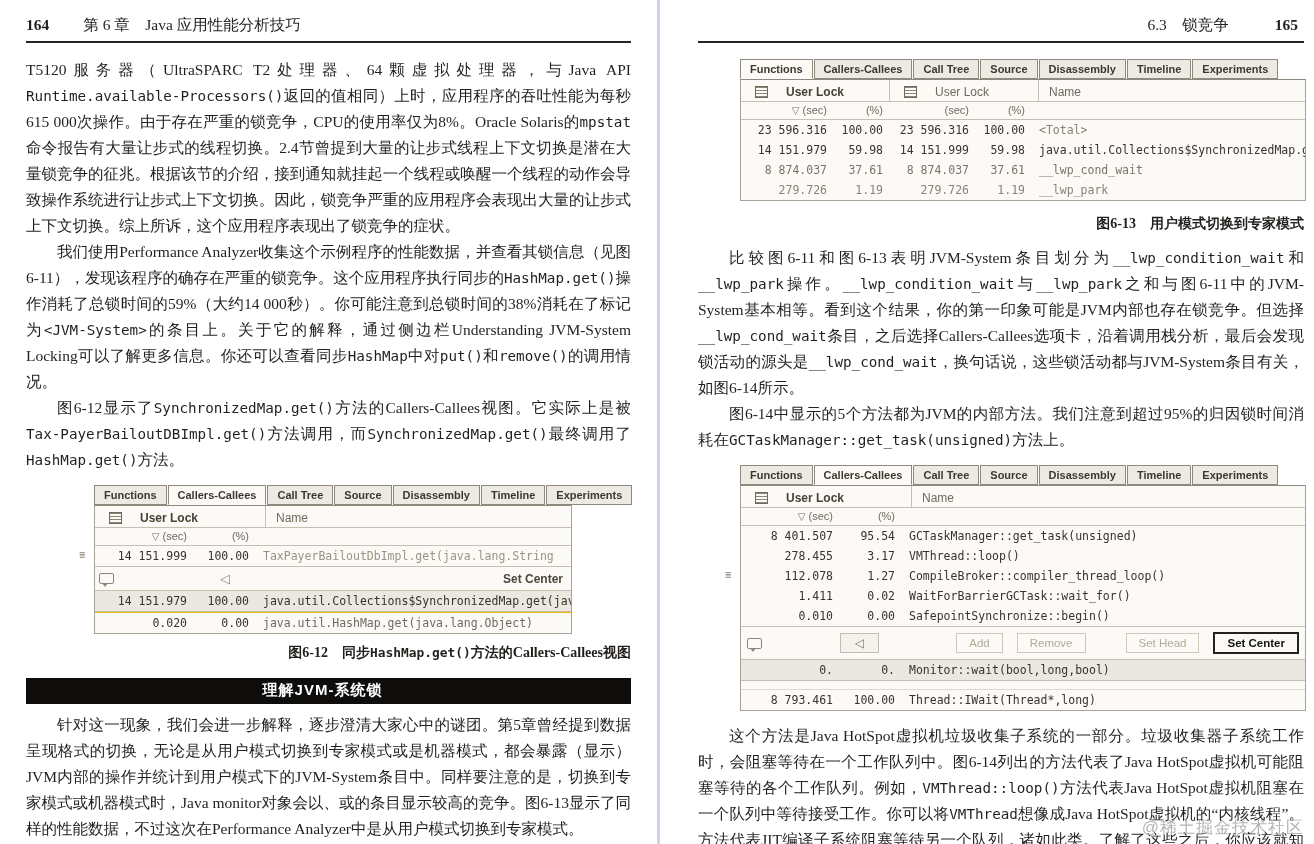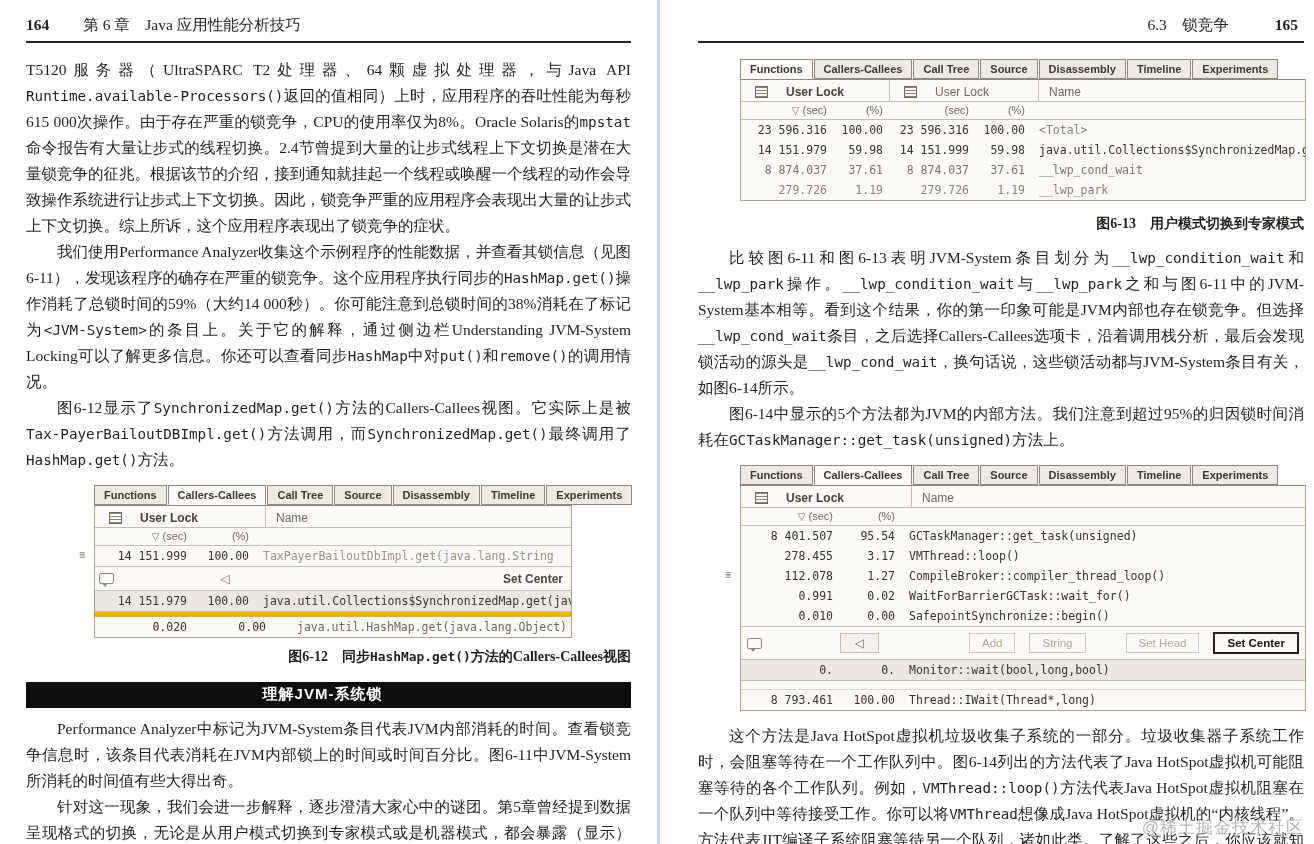--- a/index.html
+++ b/index.html
@@ -124,31 +124,30 @@
           <div class="toolbar">
             <span class="callout-icon"></span>
             <span style="margin-left:96px;color:#8d8779;font-size:13px;">◁</span>
             <span class="setcenter-plain">Set Center</span>
           </div>
           <div class="row center-row">
             <span class="c-sec">14 151.979</span>
             <span class="c-pct">100.00</span>
             <span class="c-name">java.util.Collections$SynchronizedMap.get(java.lang.Object)</span>
           </div>
-          <div class="row dark" style="border-top:5px solid #eab308;gap:17px;">
+          <div class="row dark" style="border-top:1px solid #eab308;">
             <span class="c-sec">0.020</span>
             <span class="c-pct">0.00</span>
             <span class="c-name" style="color:#6f6a5e;">java.util.HashMap.get(java.lang.Object)</span>
           </div>
         </div>
       </div>
       <p class="caption">图6-12　同步<code>HashMap.get()</code>方法的Callers-Callees视图</p>
 
       <div class="banner">理解JVM-系统锁</div>
-      <p class="para">Performance Analyzer中标记为JVM-System条目代表JVM内部消耗的时间。查看锁竞争信息时，该条目代表消耗在JVM内部锁上的时间或时间百分比。图6-11中JVM-System所消耗的时间值有些大得出奇。</p>
       <p class="para">针对这一现象，我们会进一步解释，逐步澄清大家心中的谜团。第5章曾经提到数据呈现格式的切换，无论是从用户模式切换到专家模式或是机器模式，都会暴露（显示）JVM内部的操作并统计到用户模式下的JVM-System条目中。同样要注意的是，切换到专家模式或机器模式时，Java monitor对象会以、或的条目显示较高的竞争。图6-13显示了同样的性能数据，不过这次在Performance Analyzer中是从用户模式切换到专家模式。</p>
     </div>
   </div>
 
   <div class="page right">
     <div class="inner">
       <div class="runhead rt">
         <span class="sect">6.3　锁竞争</span>
         <span class="pnum">165</span>
       </div>
@@ -250,35 +249,35 @@
             <span class="c-pct">3.17</span>
             <span class="c-name">VMThread::loop()</span>
           </div>
           <div class="row dark" style="position:relative;">
             <span class="side-icon">≣</span>
             <span class="c-sec">112.078</span>
             <span class="c-pct">1.27</span>
             <span class="c-name">CompileBroker::compiler_thread_loop()</span>
           </div>
           <div class="row dark">
-            <span class="c-sec">0.991</span>
+            <span class="c-sec">1.411</span>
             <span class="c-pct">0.02</span>
             <span class="c-name">WaitForBarrierGCTask::wait_for()</span>
           </div>
           <div class="row dark">
             <span class="c-sec">0.010</span>
             <span class="c-pct">0.00</span>
             <span class="c-name">SafepointSynchronize::begin()</span>
           </div>
           <div class="toolbar" style="gap:14px;padding:5px 6px;">
             <span class="callout-icon"></span>
             <span class="nav-btn" style="margin-left:64px;">◁</span>
             <span class="spacer"></span>
             <span class="pbtn disabled">Add</span>
-            <span class="pbtn disabled">String</span>
+            <span class="pbtn disabled">Remove</span>
             <span class="pbtn disabled" style="margin-left:26px;">Set Head</span>
             <span class="pbtn primary">Set Center</span>
           </div>
           <div class="row center-row">
             <span class="c-sec">0.</span>
             <span class="c-pct">0.</span>
             <span class="c-name">Monitor::wait(bool,long,bool)</span>
           </div>
           <div class="row dark" style="border-top:1px solid #ddd8cb;margin-top:8px;">
             <span class="c-sec">8 793.461</span>

